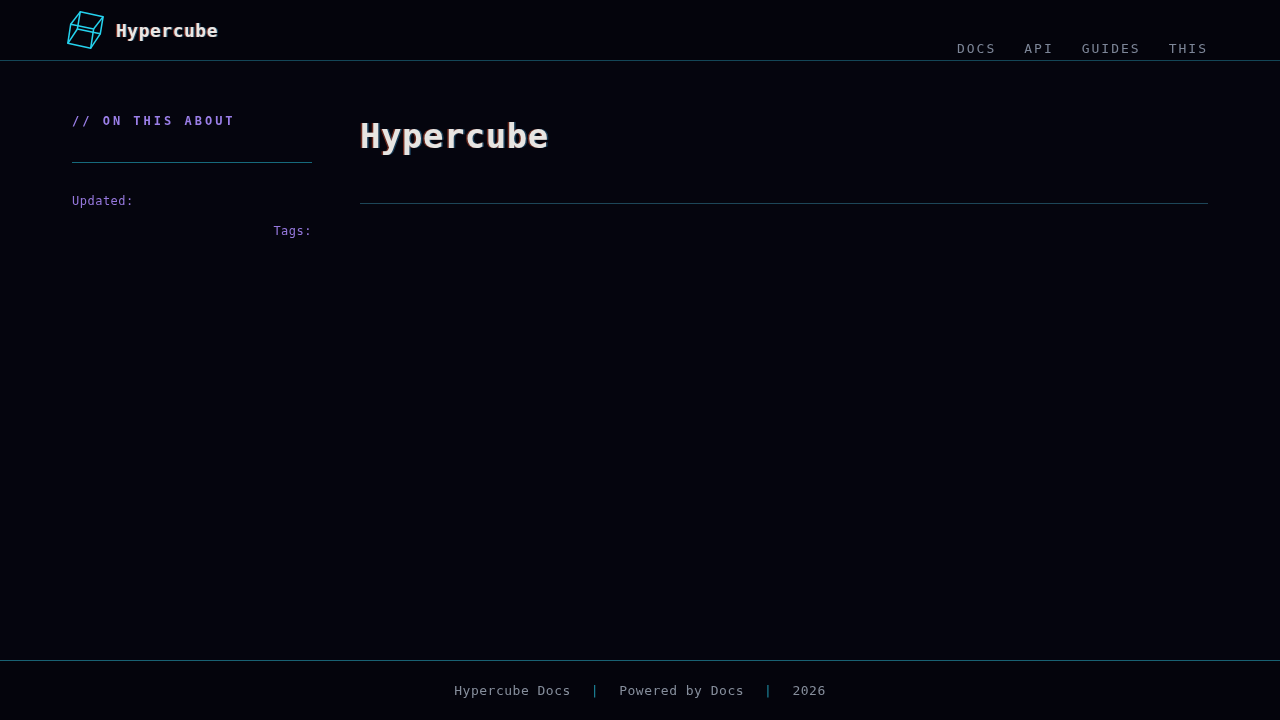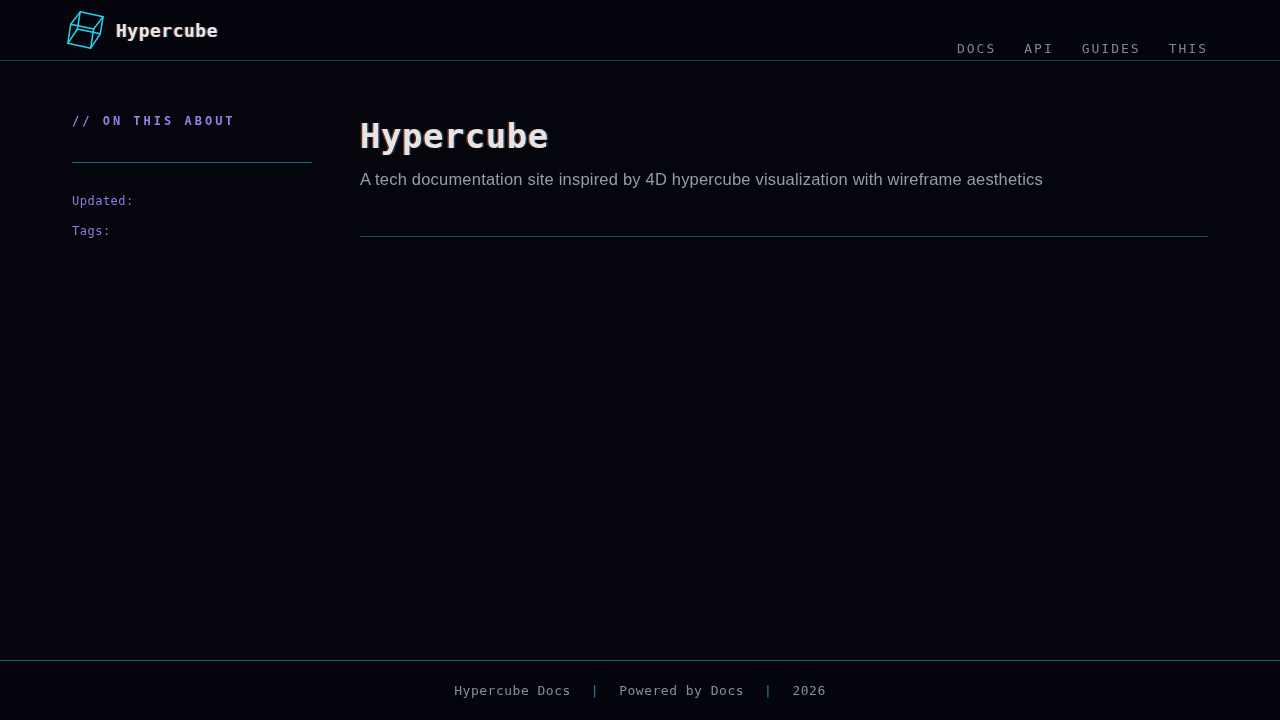--- a/index.html
+++ b/index.html
@@ -70,21 +70,21 @@
     border: none;
     border-top: 1px solid rgba(36, 190, 215, 0.55);
     margin-top: 34px;
   }
   .meta-label {
     font-size: 12px;
     color: #9678dd;
     letter-spacing: 0.5px;
   }
   .meta-updated { margin-top: 31px; }
-  .meta-tags { margin-top: 16px; }
+  .meta-tags { margin-top: 16px; text-align: right; }
 
   .main {
     flex: 1 1 auto;
     padding-top: 45px;
   }
   .breadcrumb {
     font-size: 12px;
     font-weight: bold;
     color: #9b7fe8;
     letter-spacing: 2px;
@@ -159,21 +159,20 @@
 <div class="content">
   <aside class="sidebar">
     <div class="sidebar-label">// ON THIS ABOUT</div>
     <hr class="sidebar-divider">
     <div class="meta-label meta-updated">Updated:</div>
     <div class="meta-label meta-tags">Tags:</div>
   </aside>
 
   <main class="main">
     <h1 class="page-title">Hypercube</h1>
-    <p class="page-subtitle">A tech documentation site inspired by 4D hypercube visualization with wireframe aesthetics</p>
     <hr class="main-divider">
   </main>
 </div>
 
 <footer class="footer">
   <div class="footer-inner">
     <span>Hypercube Docs</span>
     <span class="footer-sep">|</span>
     <span>Powered by Docs</span>
     <span class="footer-sep">|</span>

